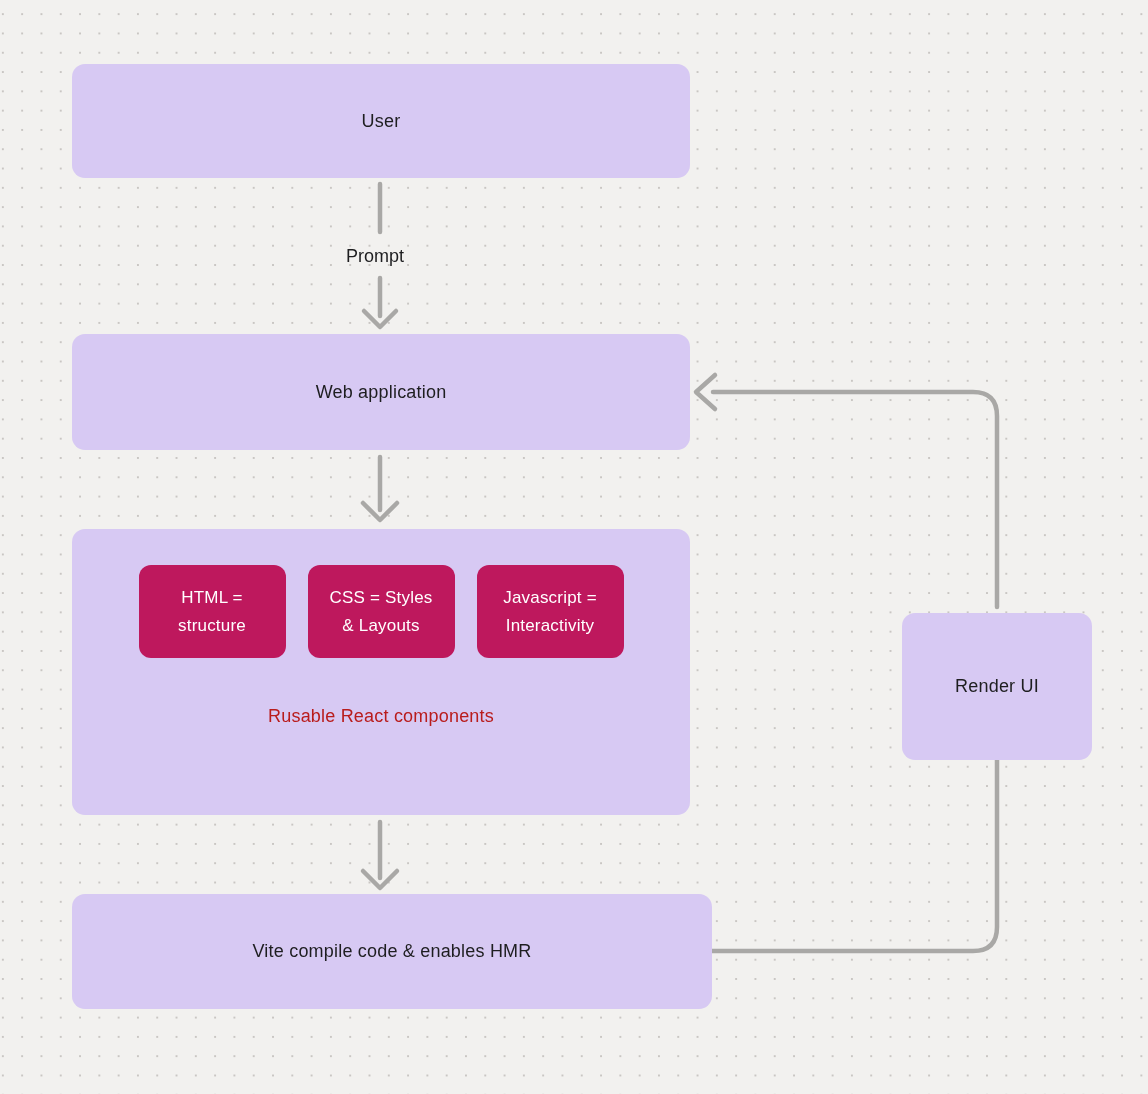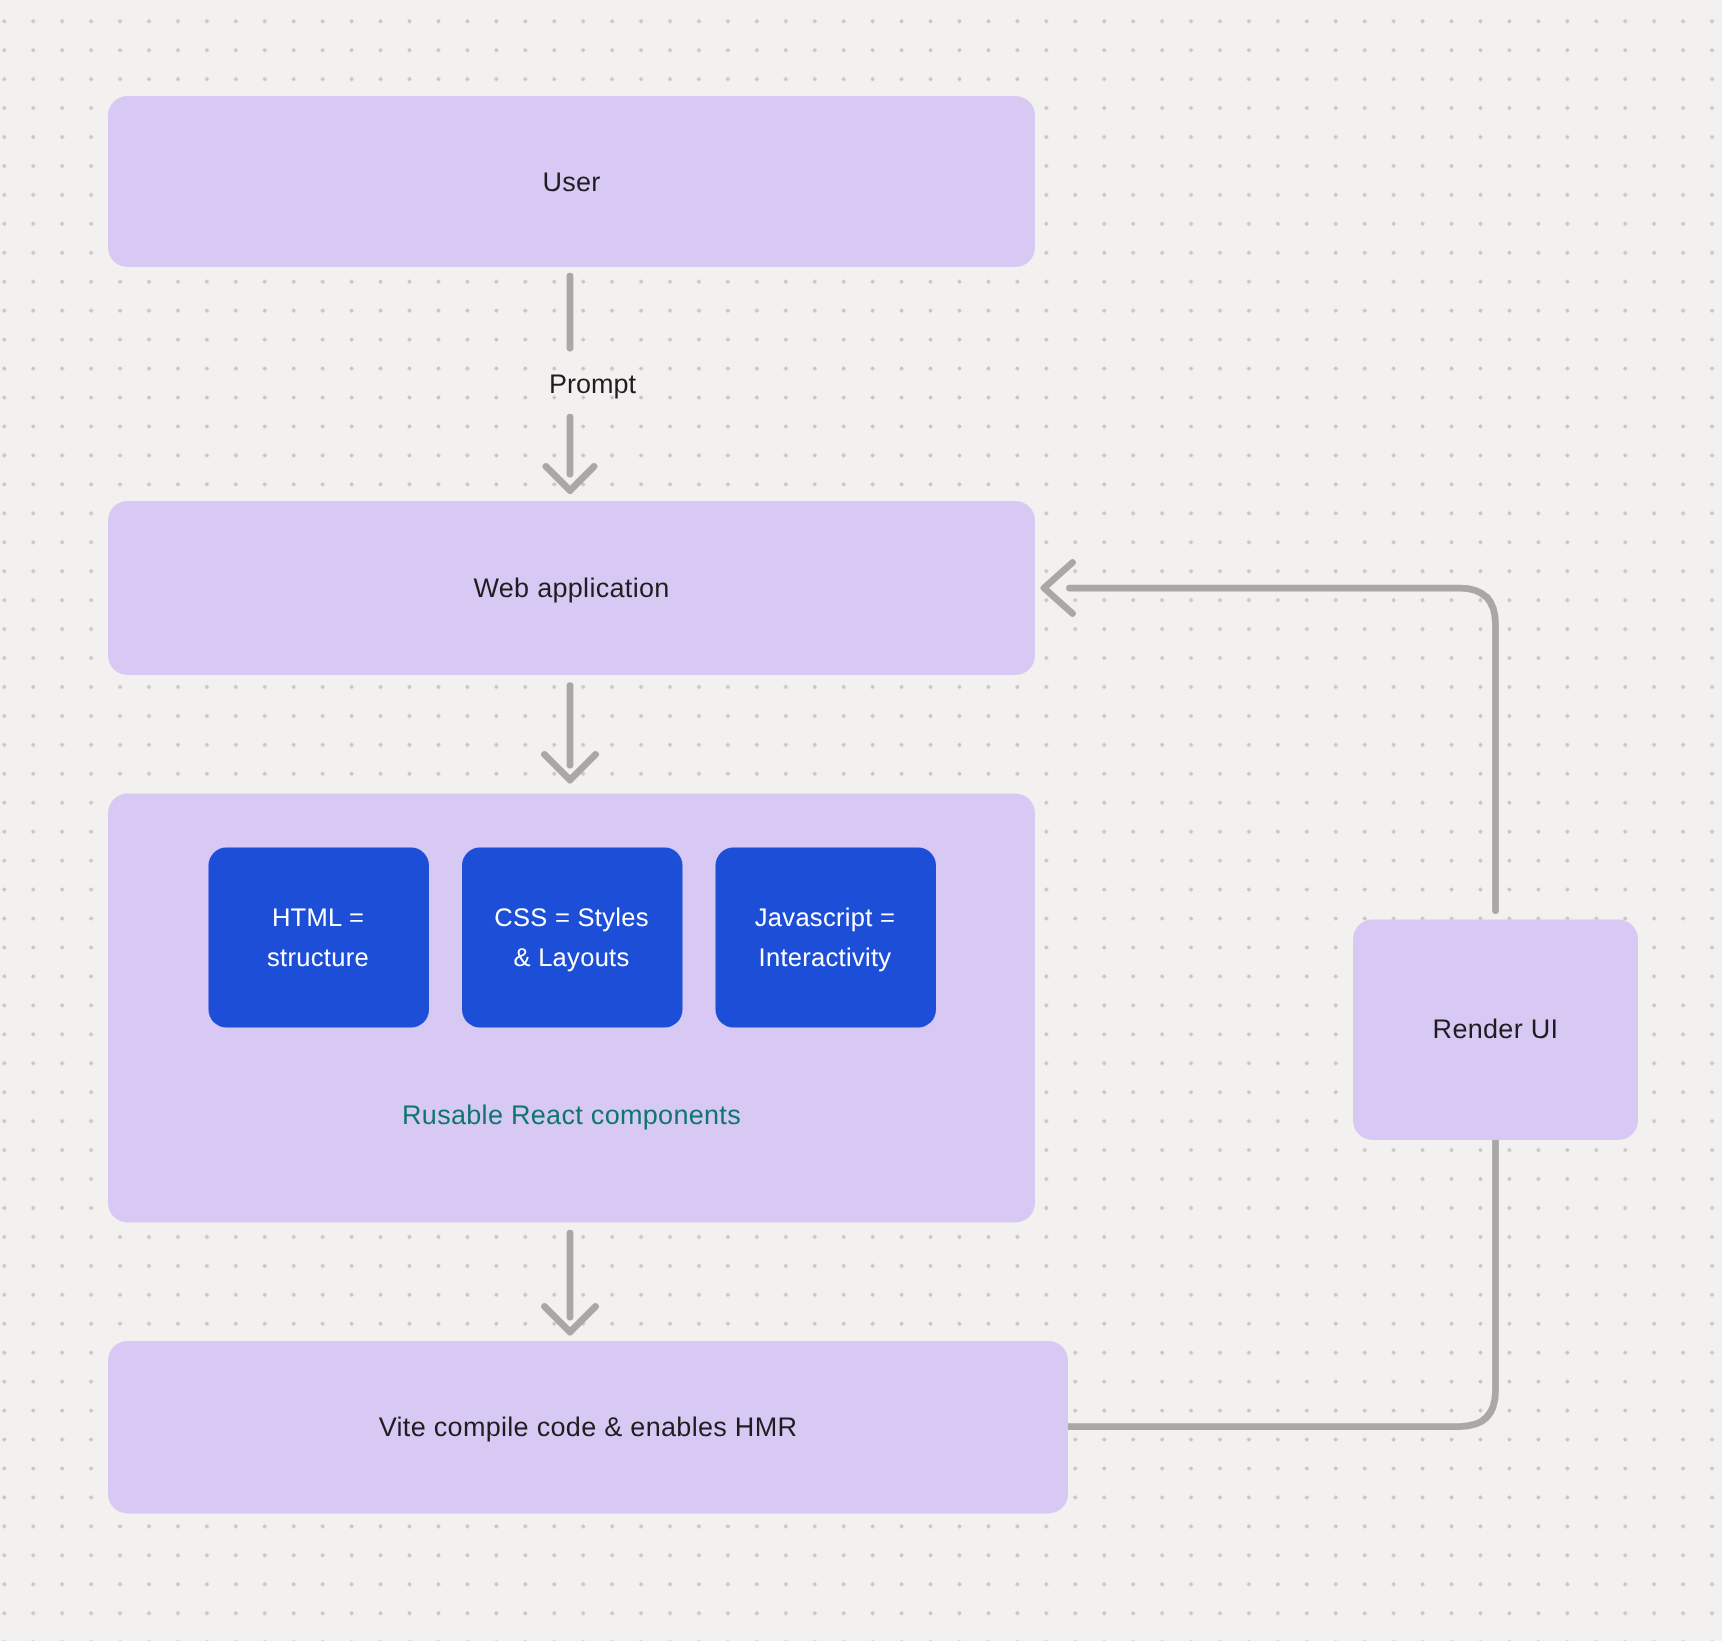--- a/index.html
+++ b/index.html
@@ -41,38 +41,38 @@
     font-size:18px;
     letter-spacing:.2px;
   }
   #node-user{left:72px;top:64px;width:618px;height:114px;}
   #node-webapp{left:72px;top:334px;width:618px;height:116px;text-align:right;}
   #node-group{left:72px;top:529px;width:618px;height:286px;flex-direction:column;justify-content:flex-start;}
   #node-vite{left:72px;top:894px;width:640px;height:115px;}
   #node-renderui{left:902px;top:613px;width:190px;height:147px;}
   .inner-row{display:flex;gap:22px;margin-top:36px;}
   .inner-node{
-    width:147px;height:120px;
-    background:#1d4ed8;
+    width:147px;height:93px;
+    background:#be185d;
     border-radius:12px;
     display:flex;align-items:center;justify-content:center;
   }
   .inner-label{
     color:#ffffff;
     font-size:17px;
     line-height:1.6;
     text-align:center;
     white-space:pre-line;
     letter-spacing:.2px;
   }
-  .group-label{margin-top:48px;font-size:18px;color:#0f766e;text-align:center;}
+  .group-label{margin-top:48px;font-size:18px;color:#b91c1c;text-align:center;}
   .edge-label{
     position:absolute;
-    left:324px;top:246px;width:100px;
-    text-align:right;
+    left:346px;top:246px;width:100px;
+    text-align:left;
     font-size:18px;
     color:#1e1e20;
   }
 </style>
 </head>
 <body>
 
 <div class="canvas">
 
   <svg class="edges" viewBox="0 0 1148 1094" xmlns="http://www.w3.org/2000/svg">

